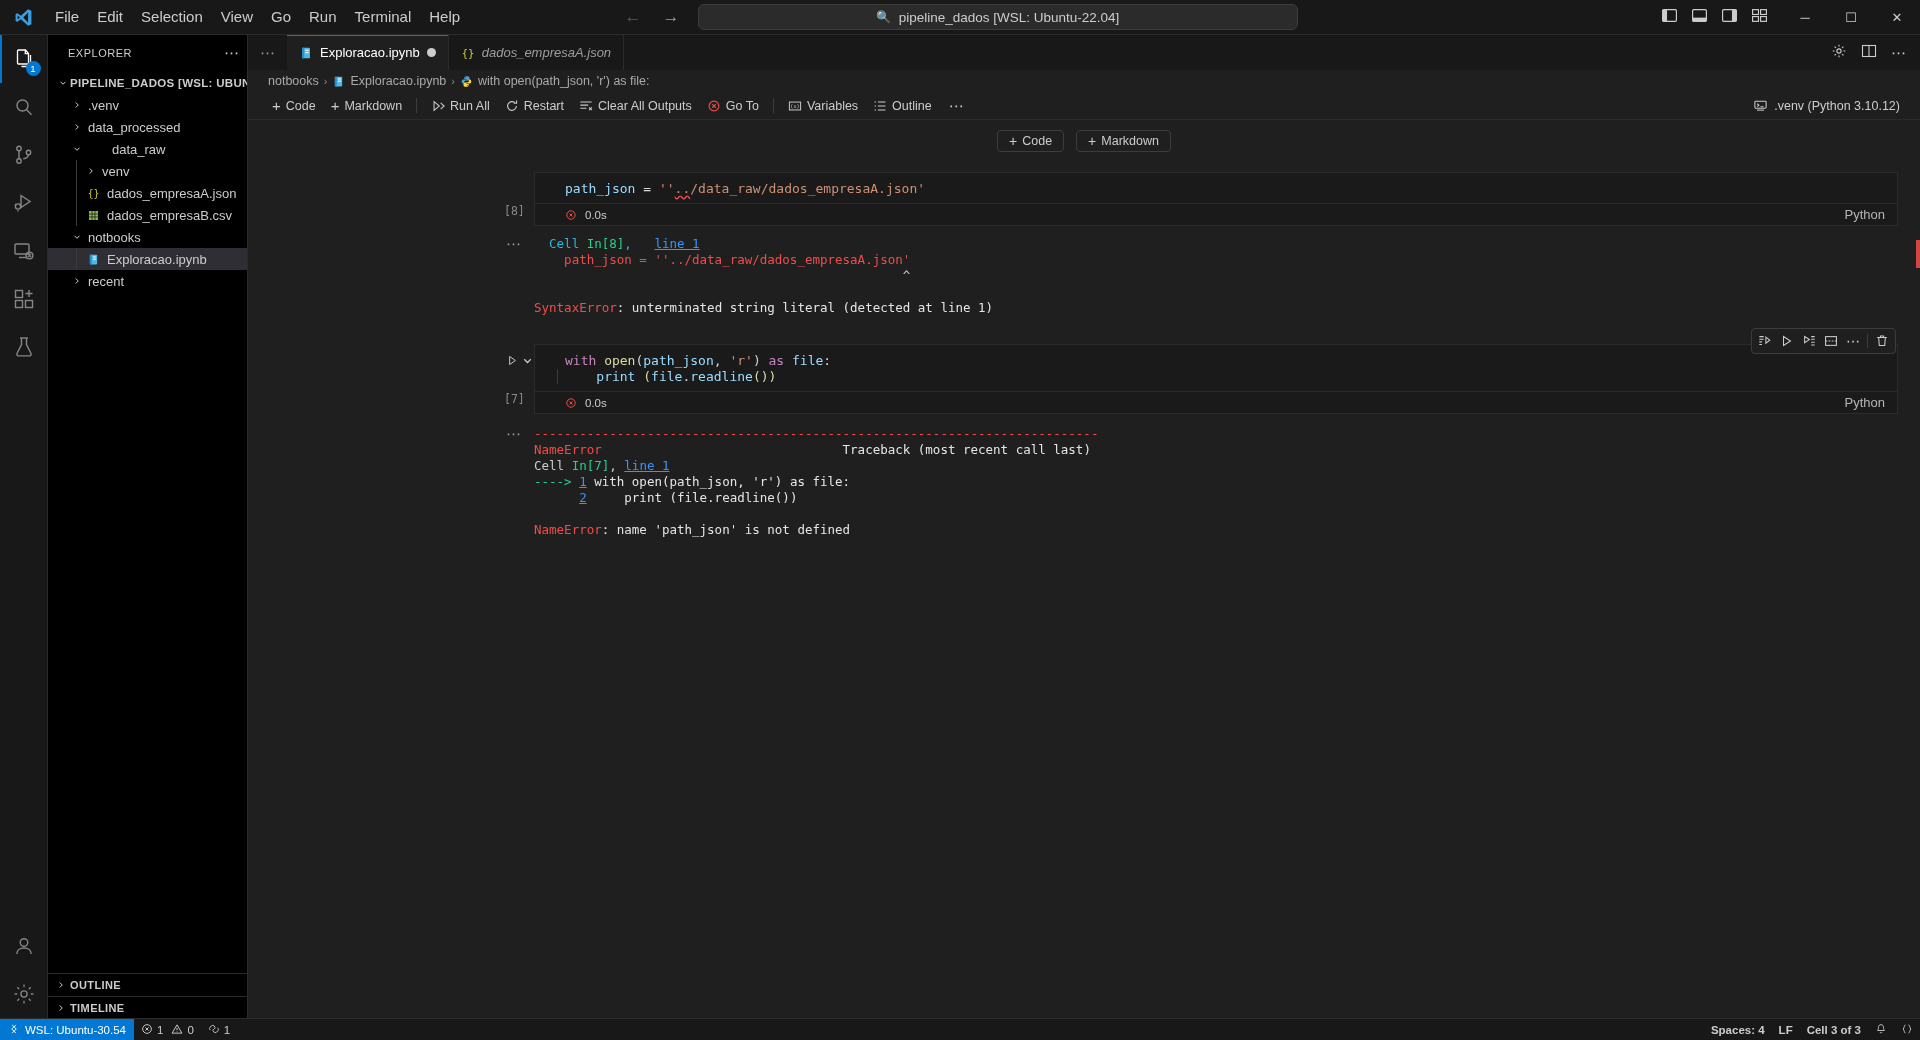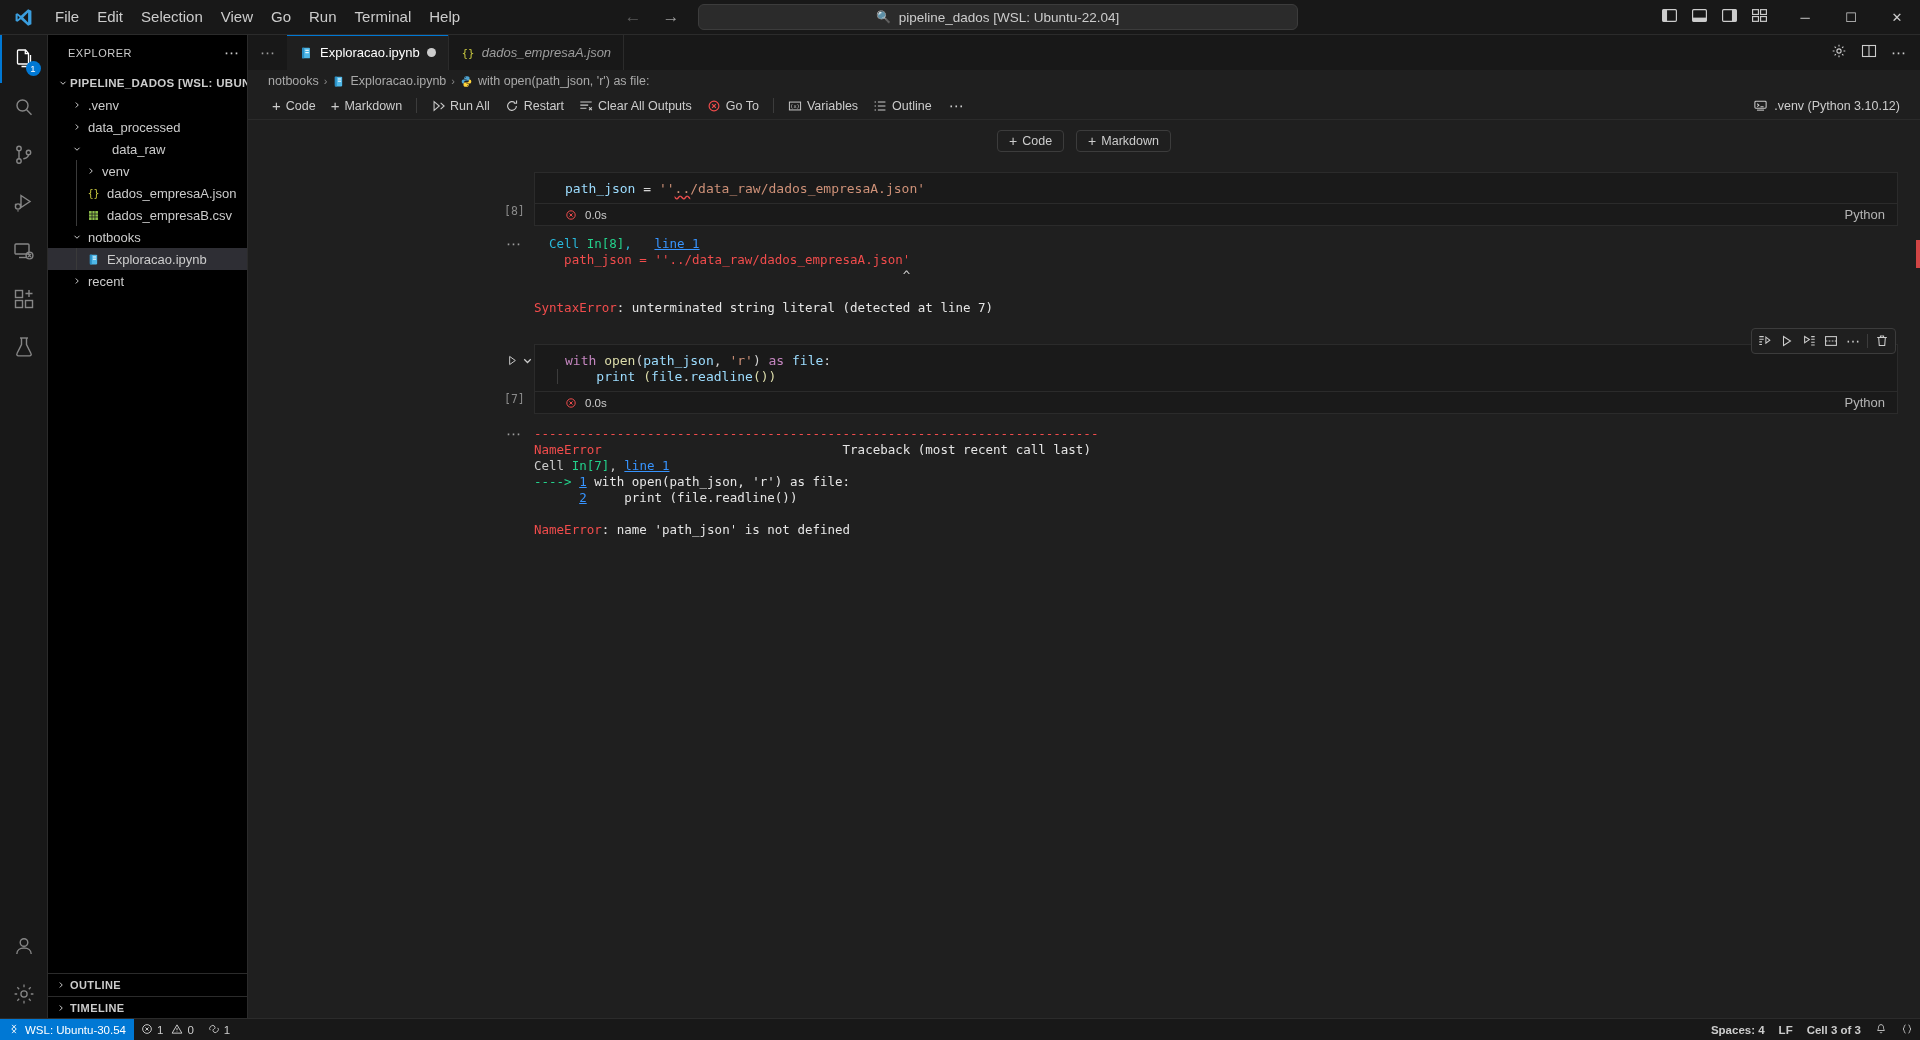--- a/index.html
+++ b/index.html
@@ -677,21 +677,21 @@
             </div>
             <div class="exec-count" style="top:32px;">[8]</div>
           </div>
 
           <div class="output-row" style="margin-top:4px;">
             <span class="out-dots">⋯</span>
             <div class="out-body"><span class="c-cyn">  Cell </span><span class="c-grn">In[8]</span><span class="c-cyn">,</span><span class="c-wht">   </span><span class="c-lnk">line 1</span>
 <span class="c-red">    path_json = ''../data_raw/dados_empresaA.json'</span>
 <span class="c-wht">                                                 ^</span>
 
-<span class="c-red">SyntaxError</span><span class="c-dim">: unterminated string literal (detected at line 7)</span></div>
+<span class="c-red">SyntaxError</span><span class="c-dim">: unterminated string literal (detected at line 1)</span></div>
           </div>
 
           <div class="cell code-cell" style="margin-top:28px;">
             <div class="cell-toolbar">
               <div class="ct-btn">
                 <svg viewBox="0 0 16 16" fill="none" stroke="#cccccc" stroke-width="1.2">
                     <path d="M1.5 3h5M1.5 6h5M1.5 9h3M1.5 12h3"></path>
                     <path d="M9 3.5l4.5 3.5L9 10.5z"></path>
                   </svg>
               </div>

